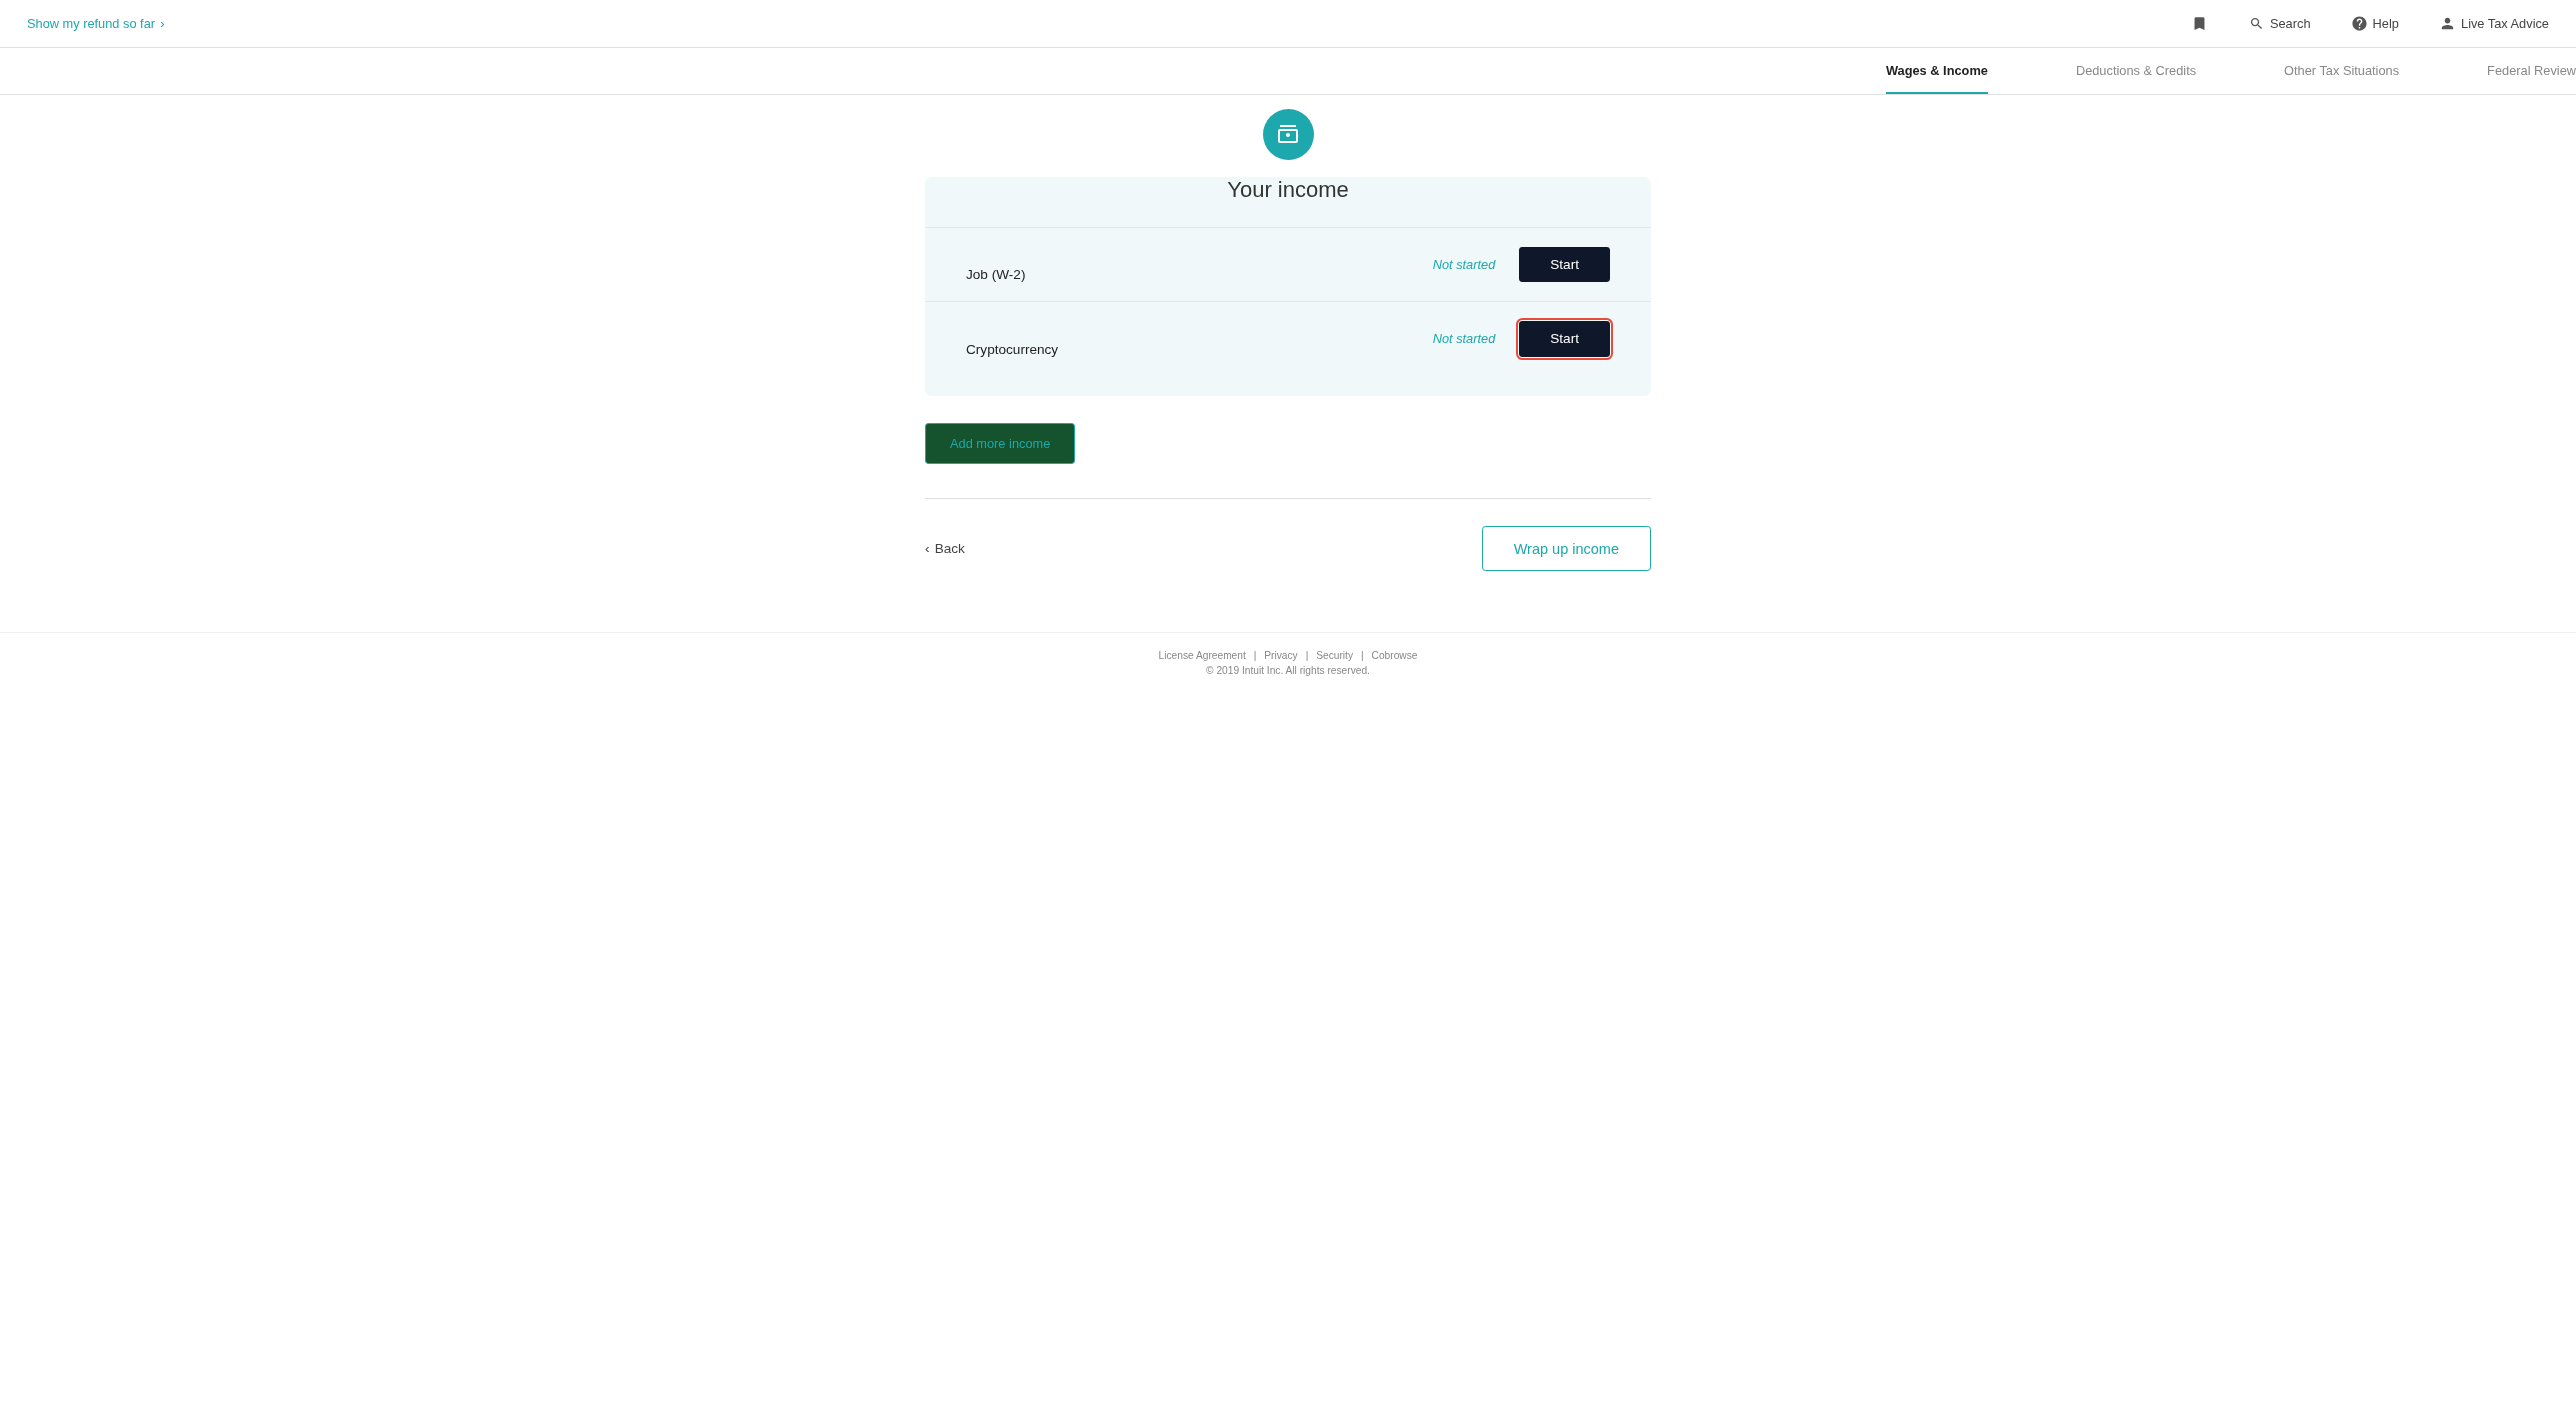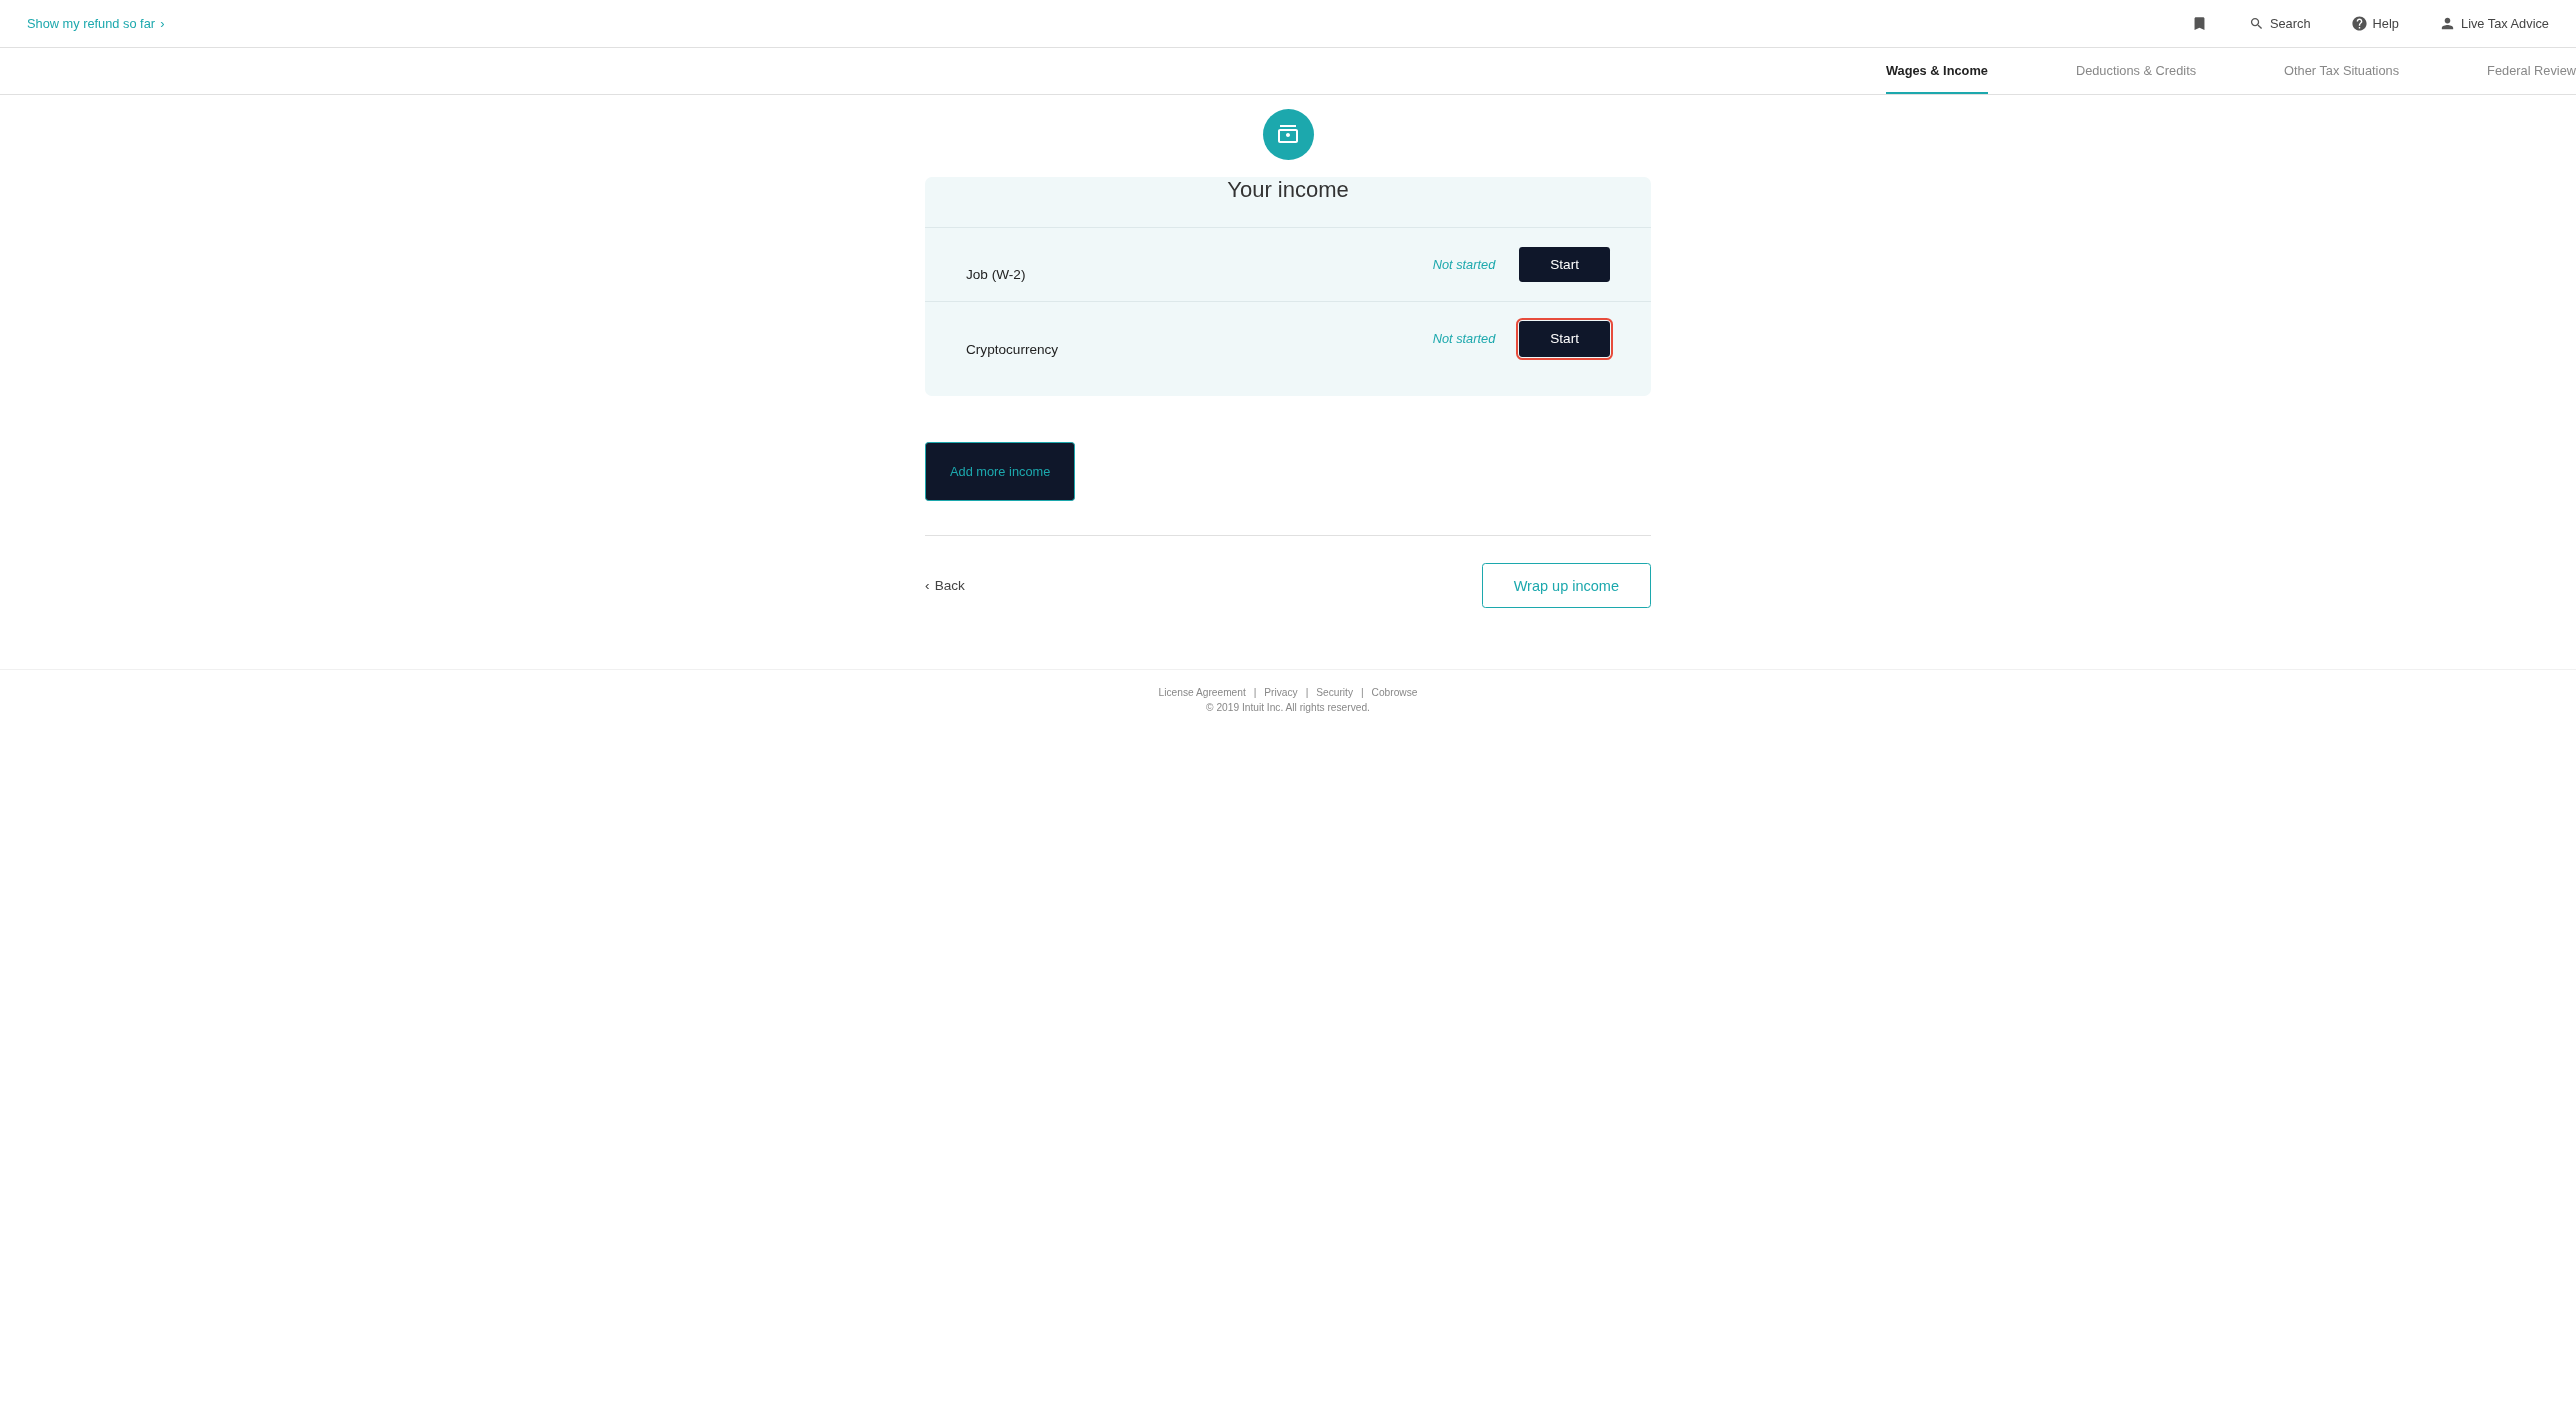--- a/index.html
+++ b/index.html
@@ -78,21 +78,21 @@
       max-width: 767px;
       margin: 0 auto;
       padding: 41px 20.5px 34px;
     }
 
     
     .income-card {
       background: #f0f8f9;
       border-radius: 6.8px;
       padding: 0 0 20.5px 0;
-      margin-bottom: 46px;
+      margin-bottom: 27px;
       position: relative;
     }
 
     .income-icon-wrapper {
       display: flex;
       justify-content: center;
       margin-top: -27px;
       margin-bottom: 0;
     }
     .income-icon {
@@ -156,25 +156,25 @@
       transition: background 0.2s;
     }
 
     .start-btn.highlighted {
       outline: 2.6px solid #e74c3c;
       outline-offset: 1.7px;
     }
 
     
     .add-income-btn {
-      background: #0f172a;
+      background: #14532d;
       color: #1ca8ad;
       border: 1.7px solid #1ca8ad;
       border-radius: 3.4px;
-      padding: 21px 24px;
+      padding: 12px 24px;
       font-size: 12.8px;
       cursor: pointer;
       transition: background 0.2s;
       margin-bottom: 34px;
     }
 
     
     .section-divider {
       border: none;
       border-top: 0.9px solid #e0e0e0;

